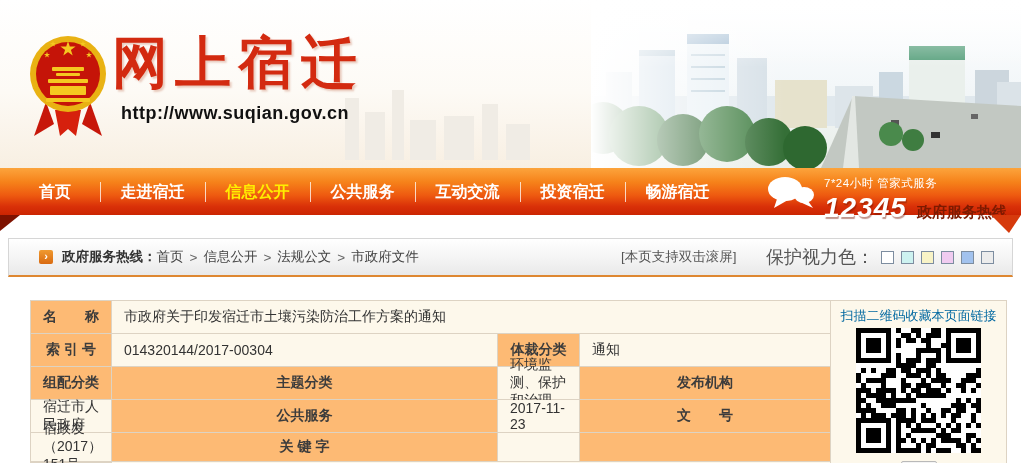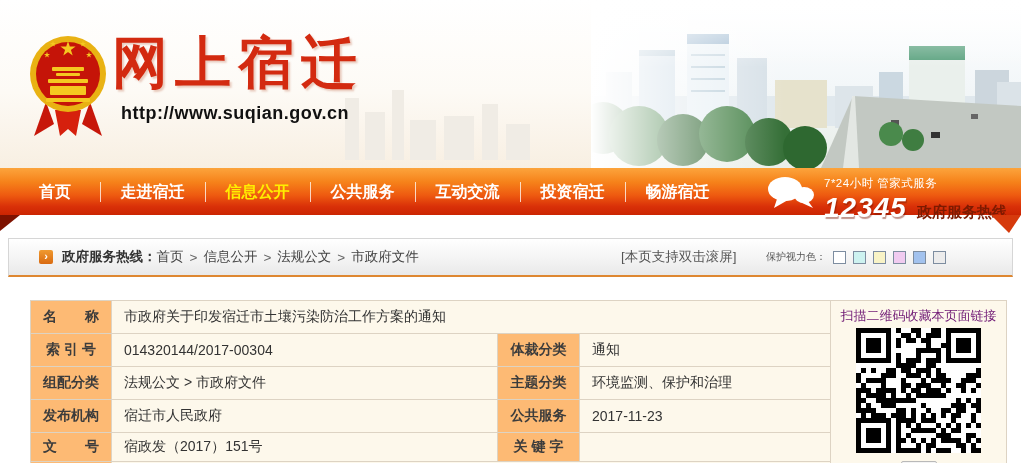--- a/index.html
+++ b/index.html
@@ -46,35 +46,35 @@
     font-size:13.5px; color:#444; }
   .crumb-icon { width:14px; height:14px; margin-right:9px; border-radius:2px; text-align:center;
     line-height:13px; font-size:11px; color:#fff; font-weight:bold;
     background:linear-gradient(180deg,#f09a30,#d96a10); }
   .crumb-prefix { font-weight:bold; color:#333; }
   .crumb-link { color:#444; text-decoration:none; cursor:pointer; }
   .crumb-sep { margin:0 6px; color:#666; }
   .scroll-tip { position:absolute; left:612px; top:0; height:100%; display:flex; align-items:center;
     font-size:13.5px; color:#555; }
   .vision-group { position:absolute; left:757px; top:0; height:100%; display:flex; align-items:center;
-    font-size:10px; color:#555; }
+    font-size:18px; color:#555; }
   .swatch { width:13px; height:13px; border:1px solid #7d8da0; margin-left:7px; cursor:pointer; }
   
   .doc-info-table { position:absolute; left:30px; top:300px; display:grid;
     grid-template-columns:80px 385px 81px 250px 175px;
     grid-template-rows:32px 32px 32px 32px 28px 40px;
     gap:1px; background:#ddd3c3; border:1px solid #ddd3c3; }
   .lbl { background:#fdba74; display:flex; align-items:center; justify-content:center;
     font-size:14px; font-weight:bold; color:#3c3c3c; }
   .val { background:#fdf8eb; display:flex; align-items:center; padding-left:12px;
     font-size:14px; color:#333; }
   .name-value { grid-column:2 / 5; }
   .row6-val { grid-column:2 / 5; }
   .qr-cell { grid-column:5; grid-row:1 / 7; background:#fdf8eb; text-align:center; padding-top:6px; }
-  .qr-caption { color:#701a75; font-size:13px; }
+  .qr-caption { color:#0369a1; font-size:13px; }
   .qr-box { width:125px; height:125px; margin:3px auto 0; }
   .qr-footer-btn { width:36px; height:16px; margin:8px auto 0; background:#f4f4f4;
     border:1px solid #b9b9b9; border-radius:2px; }
 </style>
 </head>
 <body>
 
 <div class="site-header">
 
   <div class="wm" style="left:345px;top:98px;width:14px;height:62px;"></div>
@@ -473,21 +473,20 @@
         </svg></div>
     <div class="qr-footer-btn"></div>
   </div>
 
   <div class="lbl">索 引 号</div>
   <div class="val">014320144/2017-00304</div>
   <div class="lbl">体裁分类</div>
   <div class="val">通知</div>
 
   <div class="lbl">组配分类</div>
-  <div class="val">法规公文 &gt; 市政府文件</div>
   <div class="lbl">主题分类</div>
   <div class="val">环境监测、保护和治理</div>
 
   <div class="lbl">发布机构</div>
   <div class="val">宿迁市人民政府</div>
   <div class="lbl">公共服务</div>
   <div class="val">2017-11-23</div>
 
   <div class="lbl">文　　号</div>
   <div class="val">宿政发（2017）151号</div>

